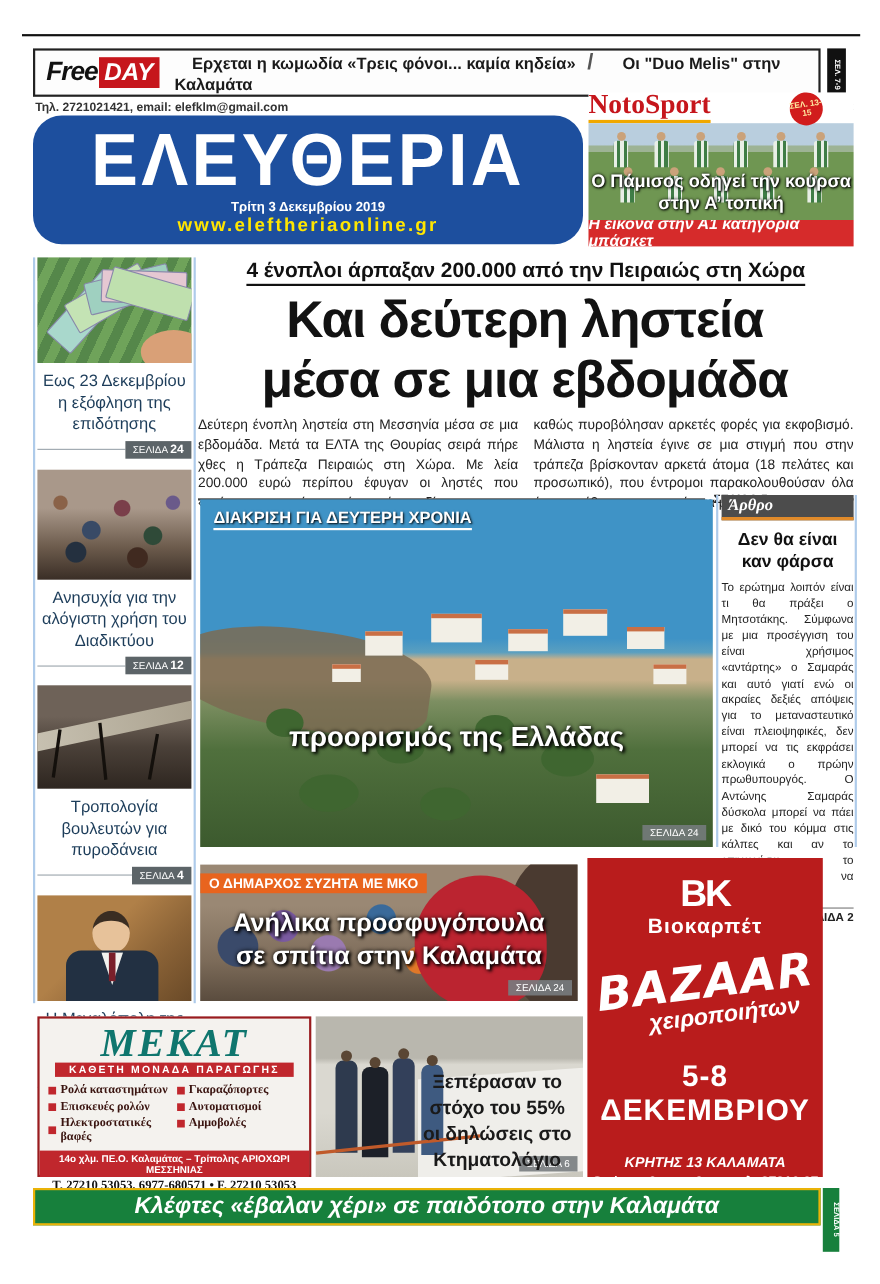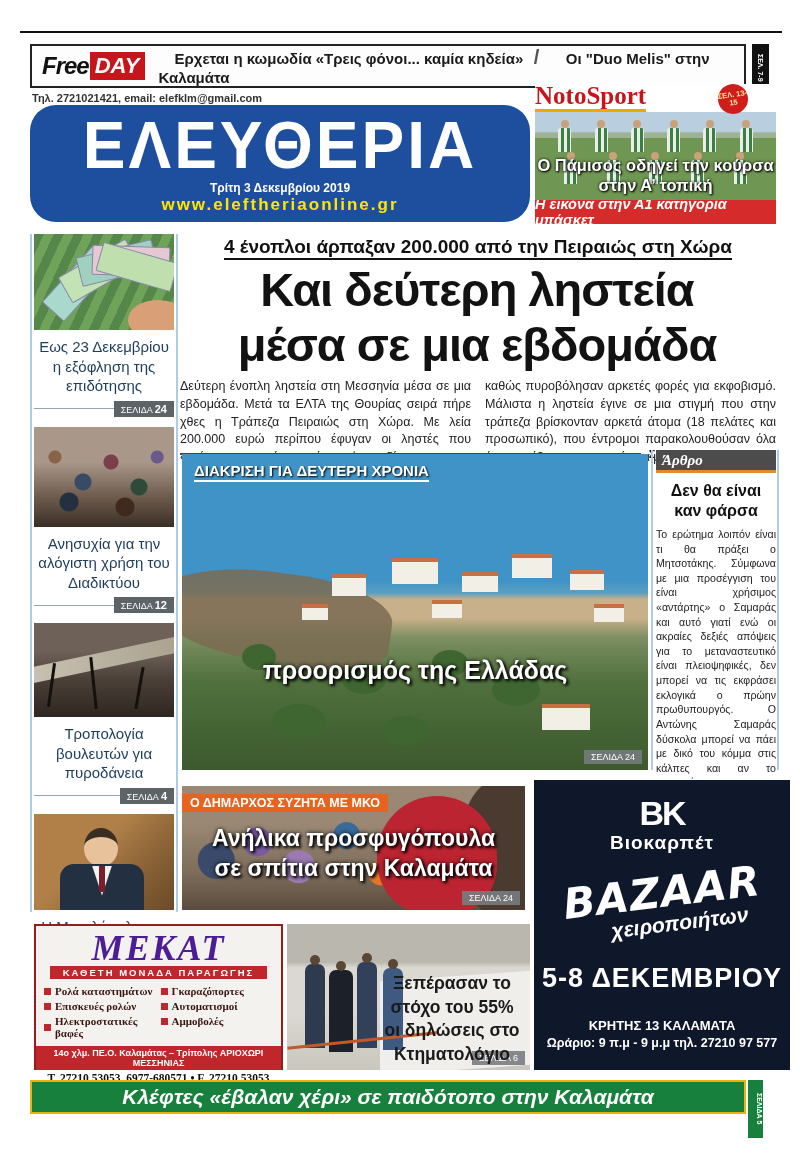--- a/index.html
+++ b/index.html
@@ -135,36 +135,36 @@
     background:#bb2430; }
   .scarf2 { position:absolute; right:-26px; top:-8px; width:90px; height:140px; border-radius:45%;
     background:#4a3a30; }
   .rf-label { position:absolute; left:0; top:8px; background:#e8641e; color:#fff; font-size:12.5px;
     font-weight:800; padding:2px 8px; z-index:2; }
   .rf-hl { position:absolute; left:0; right:0; top:38px; text-align:center; color:#fff; font-size:23px;
     font-weight:800; line-height:1.3; text-shadow:0 0 4px #000, 2px 2px 3px #000; z-index:2; }
   .rf-chip { position:absolute; right:5px; bottom:5px; background:rgba(120,124,128,.9); }
 
   
-  .biokarpet { position:absolute; left:534px; top:780px; width:256px; height:290px; background:#0f172a;
+  .biokarpet { position:absolute; left:534px; top:780px; width:214px; height:290px; background:#b91c1c;
     color:#fff; text-align:center; }
   .bk-mono { margin-top:16px; font-size:34px; font-weight:900; line-height:1; letter-spacing:-2px; }
   .bk-brand { font-size:19px; font-weight:bold; letter-spacing:1px; margin-top:2px; }
   .bk-script1 { font-size:42px; font-style:italic; font-weight:bold; transform:rotate(-7deg);
     margin-top:14px; letter-spacing:1px; font-family:"DejaVu Sans", sans-serif; }
   .bk-script2 { font-size:21px; font-style:italic; font-weight:bold; transform:rotate(-7deg) translateX(18px);
     margin-top:-4px; }
   .bk-dates { font-size:27px; font-weight:800; margin-top:26px; letter-spacing:1px; }
-  .bk-addr { font-size:13px; font-weight:bold; margin-top:24px; }
+  .bk-addr { font-size:13px; font-weight:bold; margin-top:24px;font-style:italic; }
   .bk-hours { font-size:12.5px; font-weight:bold; margin-top:3px; }
 
   
   .mekat { position:absolute; left:34px; top:924px; width:249px; height:146px; background:#f4f2ee;
     border:2px solid #9a1b1f; }
-  .mk-logo { text-align:center; font-size:36px; font-weight:900; color:#4c1d95; letter-spacing:2px;
+  .mk-logo { text-align:center; font-size:36px; font-weight:900; color:#0f766e; letter-spacing:2px;
     line-height:1; margin-top:4px; font-family:"Liberation Serif", serif; font-style:italic; }
   .mk-tag { margin:0 14px; background:#c0272d; color:#fff; font-size:9.5px; font-weight:bold;
     text-align:center; letter-spacing:2px; padding:1px 0; }
   .mk-cols { display:flex; margin:6px 8px 4px; gap:4px; }
   .mk-cols ul { list-style:none; flex:1; }
   .mk-cols li { font-size:11px; font-weight:bold; color:#3a1410; font-family:"Liberation Serif", serif;
     margin-bottom:3px; display:flex; align-items:center; gap:4px; }
   .mk-cols li .sq { width:7px; height:7px; background:#c0272d; flex:none; }
   .mk-addr { background:#c0272d; color:#fff; font-size:9px; font-weight:bold; text-align:center; padding:2px 0; }
   .mk-phones { text-align:center; font-size:11.5px; font-weight:bold; color:#111;

